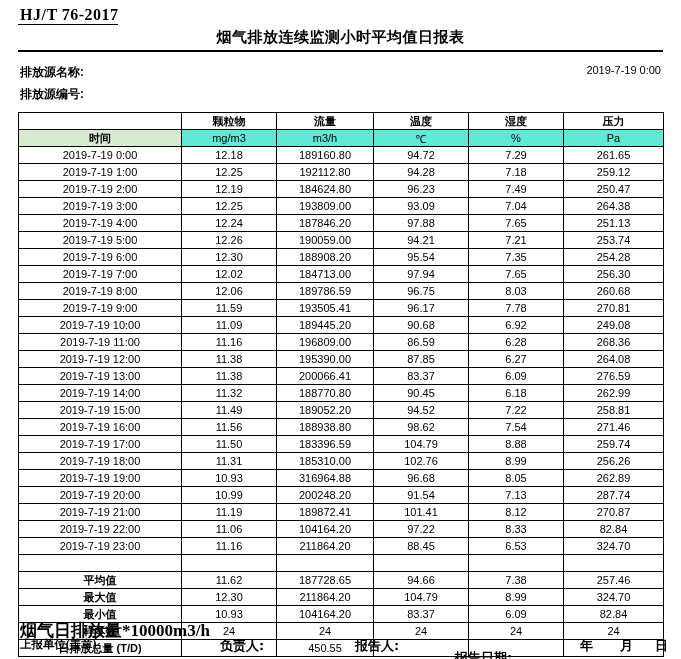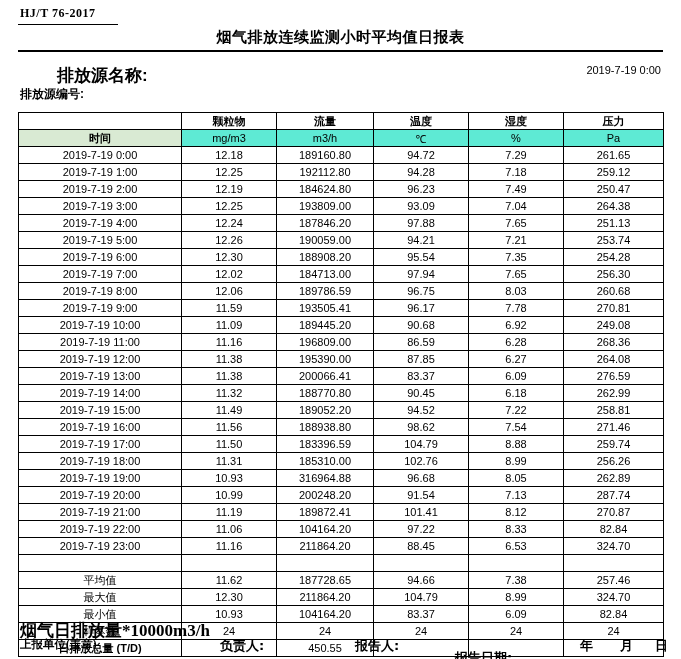--- a/index.html
+++ b/index.html
@@ -17,21 +17,21 @@
   }
   .page {
     position: relative;
     width: 681px;
     height: 659px;
   }
   .std-code {
     position: absolute;
     left: 20px;
     top: 6px;
-    font-size: 12px;
+    font-size: 16px;
     font-weight: bold;
     letter-spacing: 0.5px;
     font-family: "Liberation Serif", serif;
   }
   .std-rule {
     position: absolute;
     left: 18px;
     top: 24px;
     width: 100px;
     height: 0;
@@ -53,23 +53,22 @@
     left: 18px;
     top: 50px;
     width: 645px;
     height: 0;
     border-top: 2px solid #000;
   }
   .src-name {
     position: absolute;
     left: 20px;
     top: 64px;
-    font-size: 17px;
-    font-weight: bold;
-    margin-left: 37px;
+    font-size: 12px;
+    font-weight: bold;
   }
   .src-code {
     position: absolute;
     left: 20px;
     top: 86px;
     font-size: 12px;
     font-weight: bold;
   }
   .date-stamp {
     position: absolute;
@@ -123,21 +122,21 @@
     font-size: 11px;
   }
   td.blank-row {
     height: 10px;
     border-left: 1px solid #000;
     border-right: 1px solid #000;
     border-top: 1px solid #000;
     border-bottom: 1px solid #000;
   }
   td.stat-label {
-    font-weight: normal;
+    font-weight: bold;
     font-size: 11px;
     font-family: "DejaVu Sans", sans-serif;
     margin-left: 28px;
   }
   td.nob {
     border: none;
   }
   td.summary-label {
     font-size: 11px;
     font-weight: bold;

